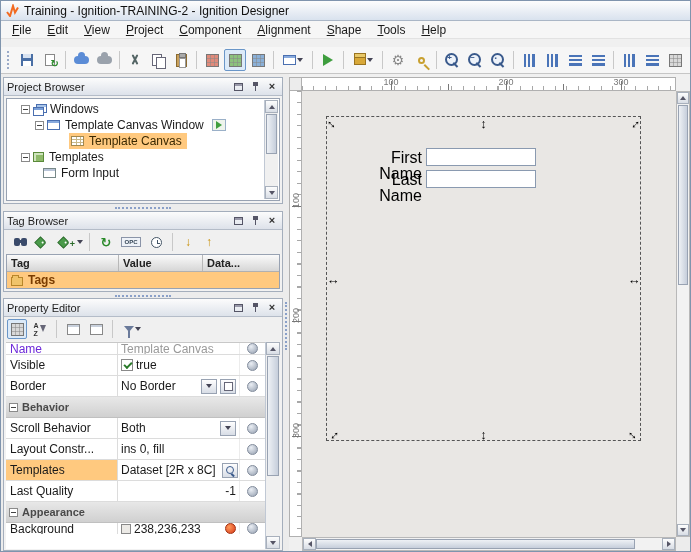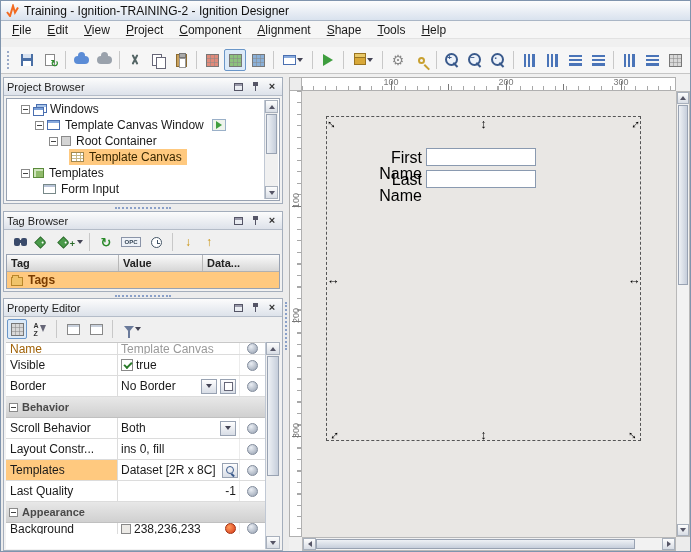--- a/index.html
+++ b/index.html
@@ -340,25 +340,20 @@
             <span class="exp"></span>
             <span class="ti ti-windows"></span>
             <span class="tlabel">Windows</span>
           </div>
           <div class="trow" style="padding-left:28px">
             <span class="exp"></span>
             <span class="ti ti-window"></span>
             <span class="tlabel">Template Canvas Window</span>
             <span class="badge-play"></span>
           </div>
-          <div class="trow" style="padding-left:42px">
-            <span class="exp"></span>
-            <span class="ti ti-container"></span>
-            <span class="tlabel">Root Container</span>
-          </div>
           <div class="trow" style="padding-left:62px">
             <span class="selbg">
               <span class="ti ti-canvas"></span>
               <span class="tlabel">Template Canvas</span>
             </span>
           </div>
           <div class="trow" style="padding-left:14px">
             <span class="exp"></span>
             <span class="ti ti-templates"></span>
             <span class="tlabel">Templates</span>
@@ -468,21 +463,21 @@
           <span class="tsep"></span>
           <span class="ticon" style="width:26px;height:20px">
               <span class="i-funnel"></span>
               <span class="dd-arrow"></span>
             </span>
         </div>
 
         <div class="pgrid">
 
           <div class="prow cut-top">
-            <div class="pname" style="color:#a16207">Name</div>
+            <div class="pname" style="color:#6d28d9">Name</div>
             <div class="pval">
                 <span>Template Canvas</span>
               </div>
             <div class="pbind">
                 <span class="bind-icon"></span>
               </div>
           </div>
           <div class="prow">
             <div class="pname">Visible</div>
             <div class="pval">

